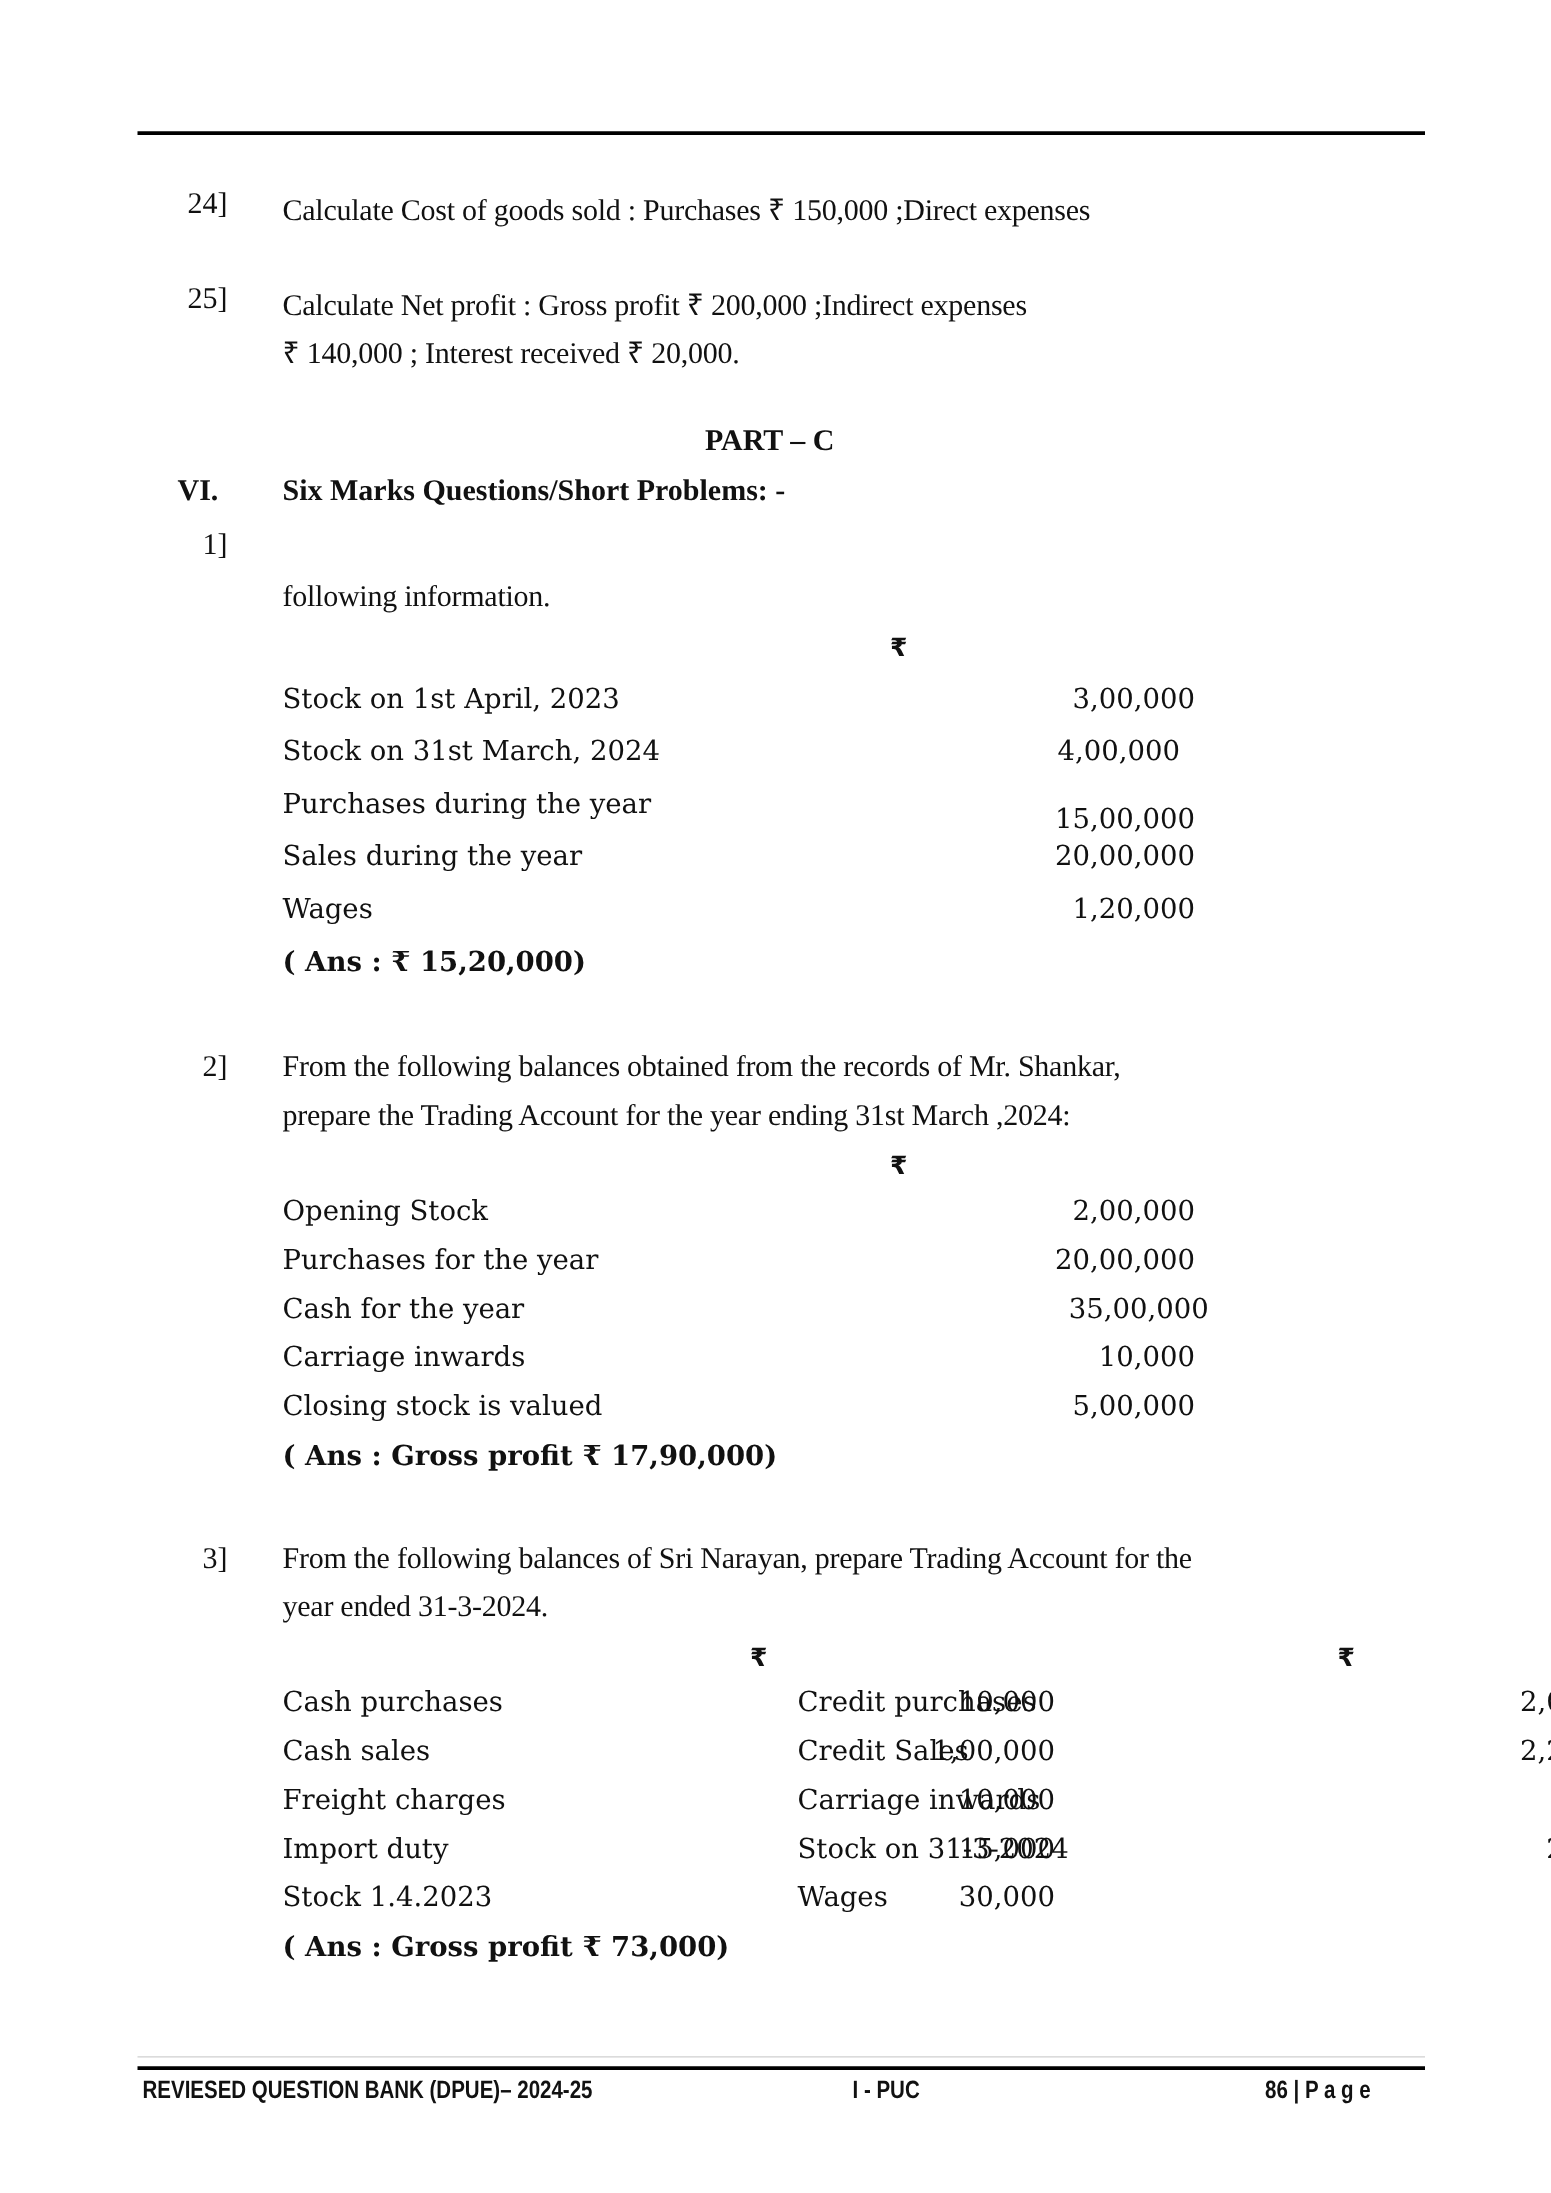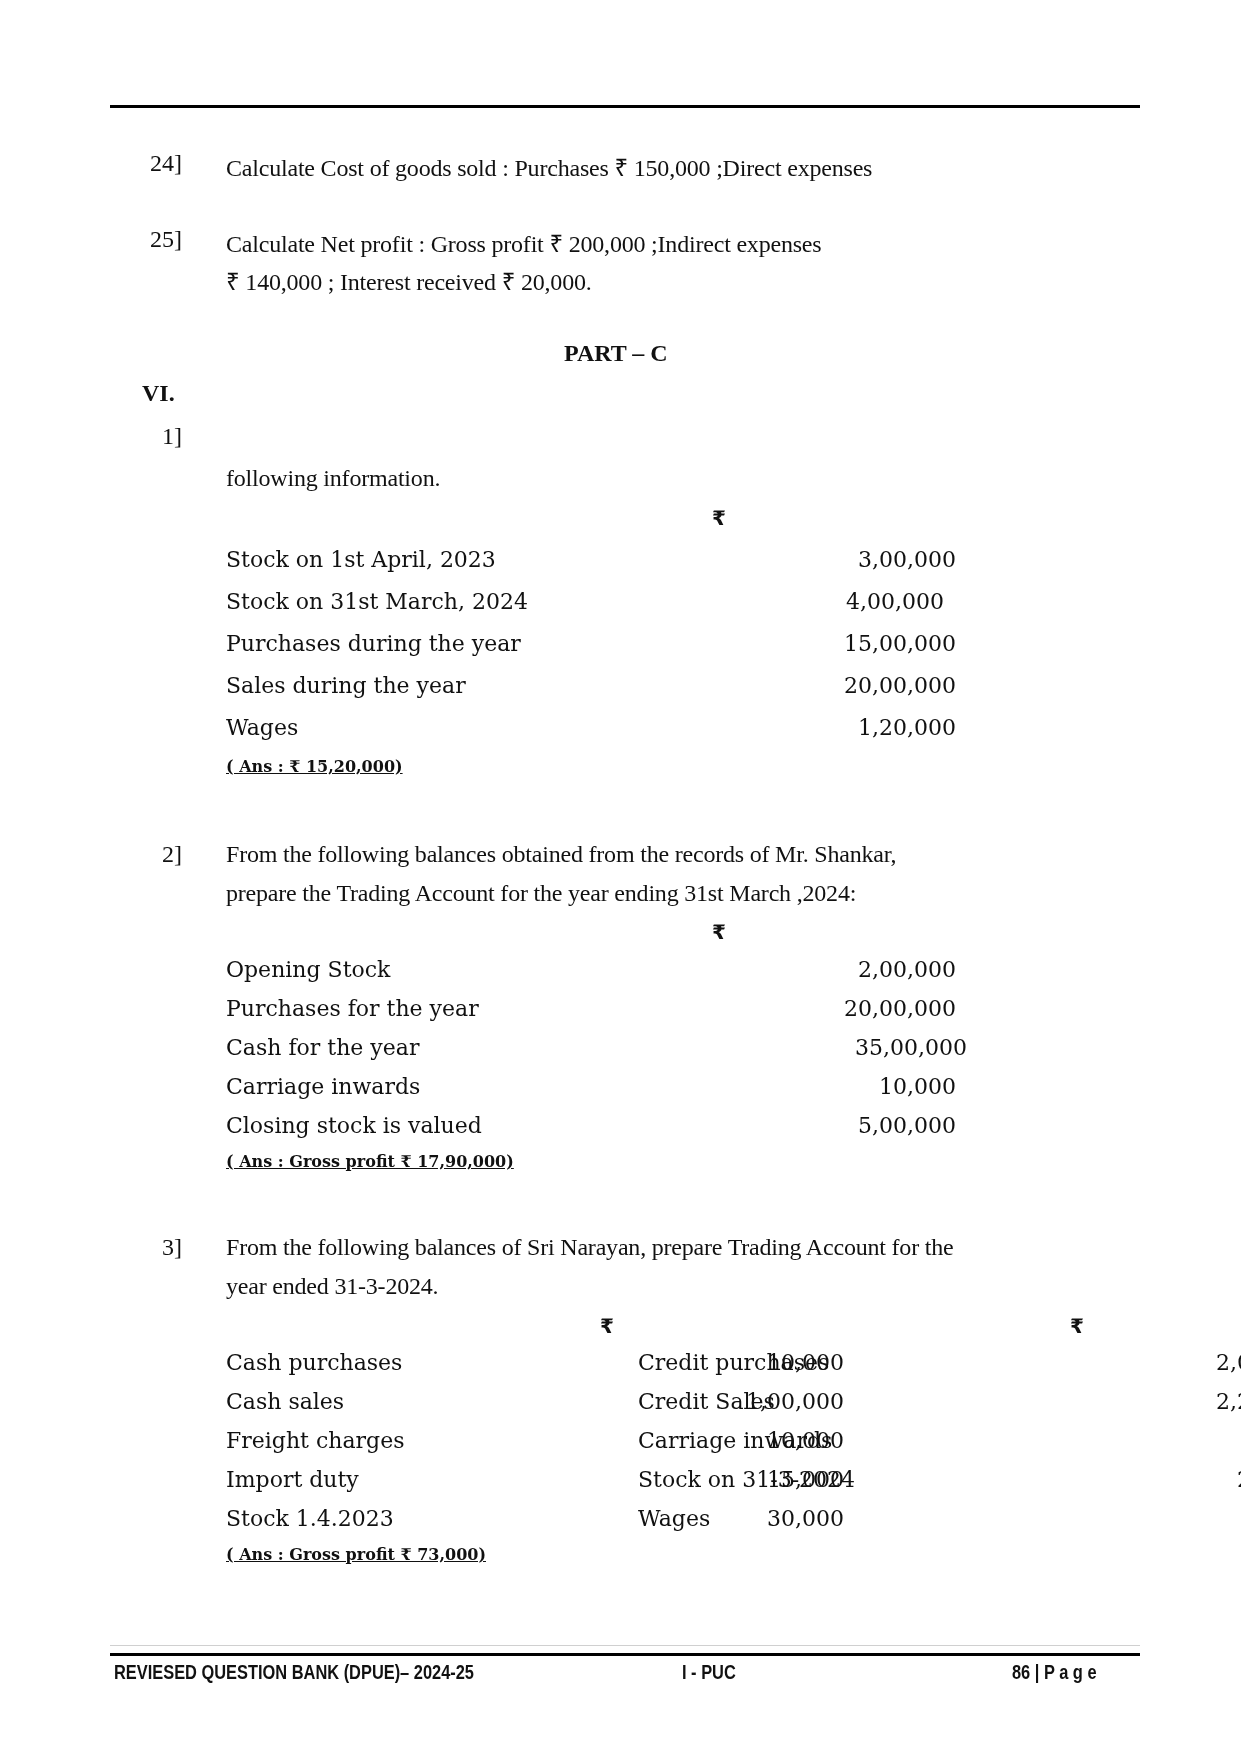--- a/index.html
+++ b/index.html
@@ -4,21 +4,21 @@
 <style>
   html, body { margin: 0; padding: 0; background: #ffffff; }
   body { width: 1241px; height: 1754px; position: relative; overflow: hidden; color: #111; }
   .page { position: absolute; left: 0; top: 0; width: 1241px; height: 1754px; }
   .rule-top { position: absolute; left: 110px; top: 105px; width: 1030px; height: 3px; background: #000; }
   .rule-bottom-thin { position: absolute; left: 110px; top: 1645px; width: 1030px; height: 1px; background: #d0d0d0; }
   .rule-bottom { position: absolute; left: 110px; top: 1653px; width: 1030px; height: 3px; background: #000; }
 
   .serif-cond { font-family: "Liberation Serif", serif; font-size: 24px; letter-spacing: -0.2px; }
   .serif { font-family: "DejaVu Serif", serif; font-size: 22px; }
-  .bold-serif { font-family: "DejaVu Serif", serif; font-weight: bold; font-size: 16px; text-decoration: underline; }
+  .bold-serif { font-family: "DejaVu Serif", serif; font-weight: bold; font-size: 22px; }
 
   .line { position: absolute; white-space: nowrap; }
   .num { position: absolute; left: 142px; width: 40px; text-align: right; font-family: "Liberation Serif", serif; font-size: 24px; }
 
   .heading { position: absolute; font-family: "Liberation Serif", serif; font-weight: bold; font-size: 24px; }
 
   .tbl-row { position: absolute; left: 226px; height: 38px; }
   .tbl-row .lbl { position: absolute; left: 0; white-space: nowrap; }
   .tbl-row .val { position: absolute; text-align: right; white-space: nowrap; }
 
@@ -34,36 +34,37 @@
 
   <div class="num" style="top:150px;">24]</div>
   <div class="line serif-cond" style="left:226px; top:150px;">Calculate Cost of goods sold : Purchases ₹ 150,000 ;Direct expenses</div>
 
   <div class="num" style="top:226px;">25]</div>
   <div class="line serif-cond" style="left:226px; top:226px;">Calculate Net profit : Gross profit ₹ 200,000 ;Indirect expenses</div>
   <div class="line serif-cond" style="left:226px; top:264px;">₹ 140,000 ;  Interest received ₹ 20,000.</div>
 
   <div class="heading" style="left:564px; top:340px;">PART – C</div>
   <div class="heading" style="left:142px; top:380px;">VI.</div>
+  <div class="heading" style="left:226px; top:380px;">Six Marks Questions/Short Problems: -</div>
 
   <div class="num" style="top:423px;">1]</div>
   <div class="line serif-cond" style="left:226px; top:465px;">following information.</div>
   <div class="rupee-head" style="left:712px; top:506px;">₹</div>
 
   <div class="tbl-row serif" style="top:547px;">
     <span class="lbl">Stock on 1st April, 2023</span>
     <span class="val" style="left:280px; width:450px;">3,00,000</span>
   </div>
   <div class="tbl-row serif" style="top:589px;">
     <span class="lbl">Stock on 31st March, 2024</span>
     <span class="val" style="left:268px; width:450px;">4,00,000</span>
   </div>
   <div class="tbl-row serif" style="top:631px;">
     <span class="lbl">Purchases during the year</span>
-    <span class="val" style="left:280px; width:450px;">15,00,000</span>
+    <span class="val" style="left:280px; width:450px;margin-top:12px;">15,00,000</span>
   </div>
   <div class="tbl-row serif" style="top:673px;">
     <span class="lbl">Sales during the year</span>
     <span class="val" style="left:280px; width:450px;">20,00,000</span>
   </div>
   <div class="tbl-row serif" style="top:715px;">
     <span class="lbl">Wages</span>
     <span class="val" style="left:280px; width:450px;">1,20,000</span>
   </div>
   <div class="line bold-serif" style="left:226px; top:757px;">( Ans : ₹  15,20,000)</div>

